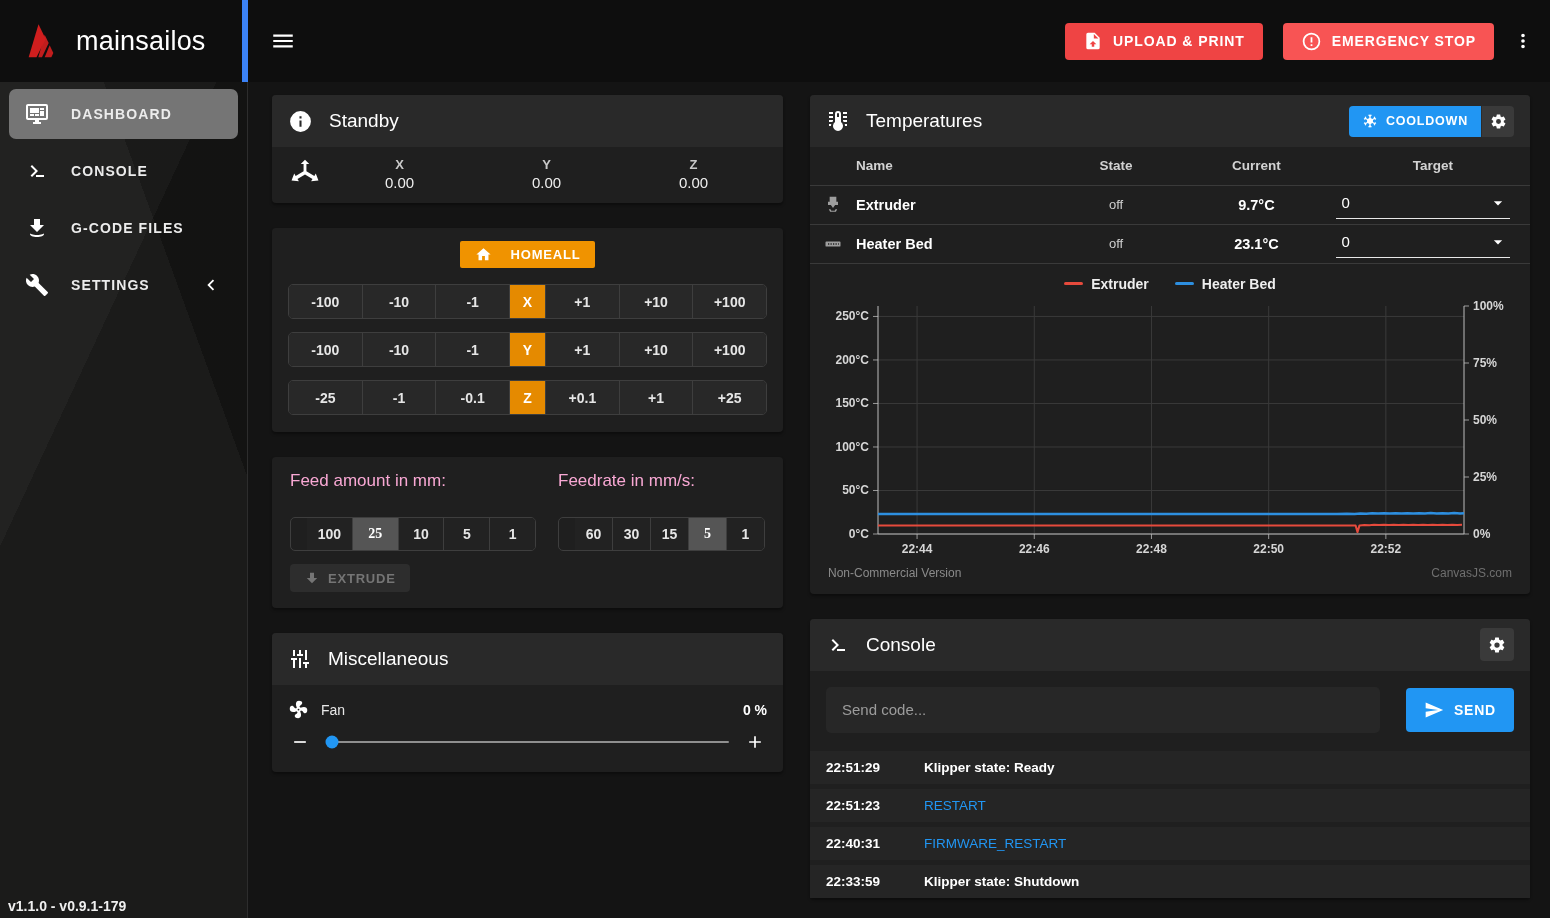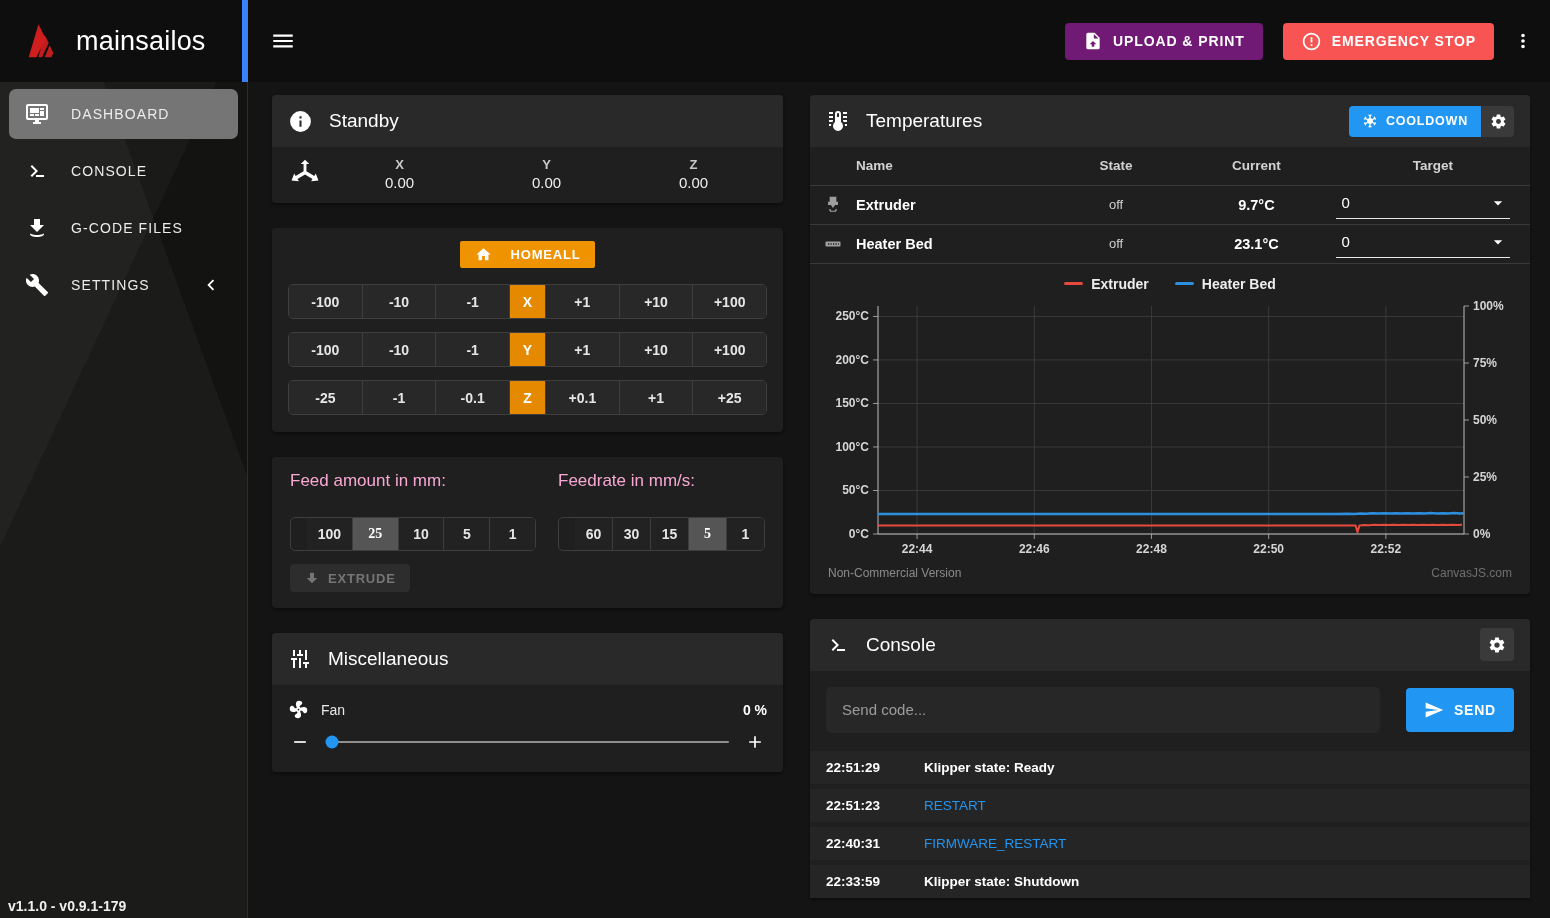--- a/index.html
+++ b/index.html
@@ -12,33 +12,33 @@
     padding-left:20px; border-right:6px solid #3b82f6; }
   .brand-name { font-size:27px; font-weight:400; color:#fff; letter-spacing:.2px; }
   .icon-btn { background:none; border:none; color:#fff; cursor:pointer; display:flex;
     align-items:center; justify-content:center; padding:8px; }
   .hamburger { margin-left:14px; }
   .topbar-spacer { flex:1; }
   .tb-btn { display:flex; align-items:center; gap:10px; height:37px; padding:0 18px;
     border:none; border-radius:4px; color:#fff; font-size:14px; font-weight:700;
     letter-spacing:.9px; cursor:pointer; }
   .tb-btn svg { flex:0 0 auto; }
-  .btn-blue { background:#701a75; }
+  .btn-blue { background:#ef4444; }
   .btn-red  { background:#f85454; margin-left:20px; }
   .kebab { margin:0 8px 0 10px; }
 
   
   .layout { display:flex; height:836px; }
   .sidebar { width:248px; flex:0 0 248px; position:relative; border-right:1px solid #2d2d2d;
     background:
       linear-gradient(115deg, rgba(255,255,255,.03) 0 34%, transparent 34%),
       linear-gradient(250deg, rgba(0,0,0,.30) 0 26%, transparent 26%),
       #1b1b1a; }
   .nav-item { display:flex; align-items:center; gap:22px; height:50px; margin:7px 9px;
-    padding:0 16px; border-radius:7px; color:#ececec; font-size:14px; font-weight:400;
+    padding:0 16px; border-radius:7px; color:#ececec; font-size:14px; font-weight:700;
     letter-spacing:1.1px; cursor:pointer; }
   .nav-item.active { background:#757575; }
   .nav-item .grow { flex:1; }
   .sidebar-version { position:absolute; left:8px; bottom:4px; font-size:14px;
     font-weight:700; color:#f0f0f0; }
 
   .main { flex:1; display:flex; gap:27px; padding:13px 20px 0 24px; overflow:hidden; }
   .col-left  { width:511px; flex:0 0 511px; }
   .col-right { flex:1; }
 

